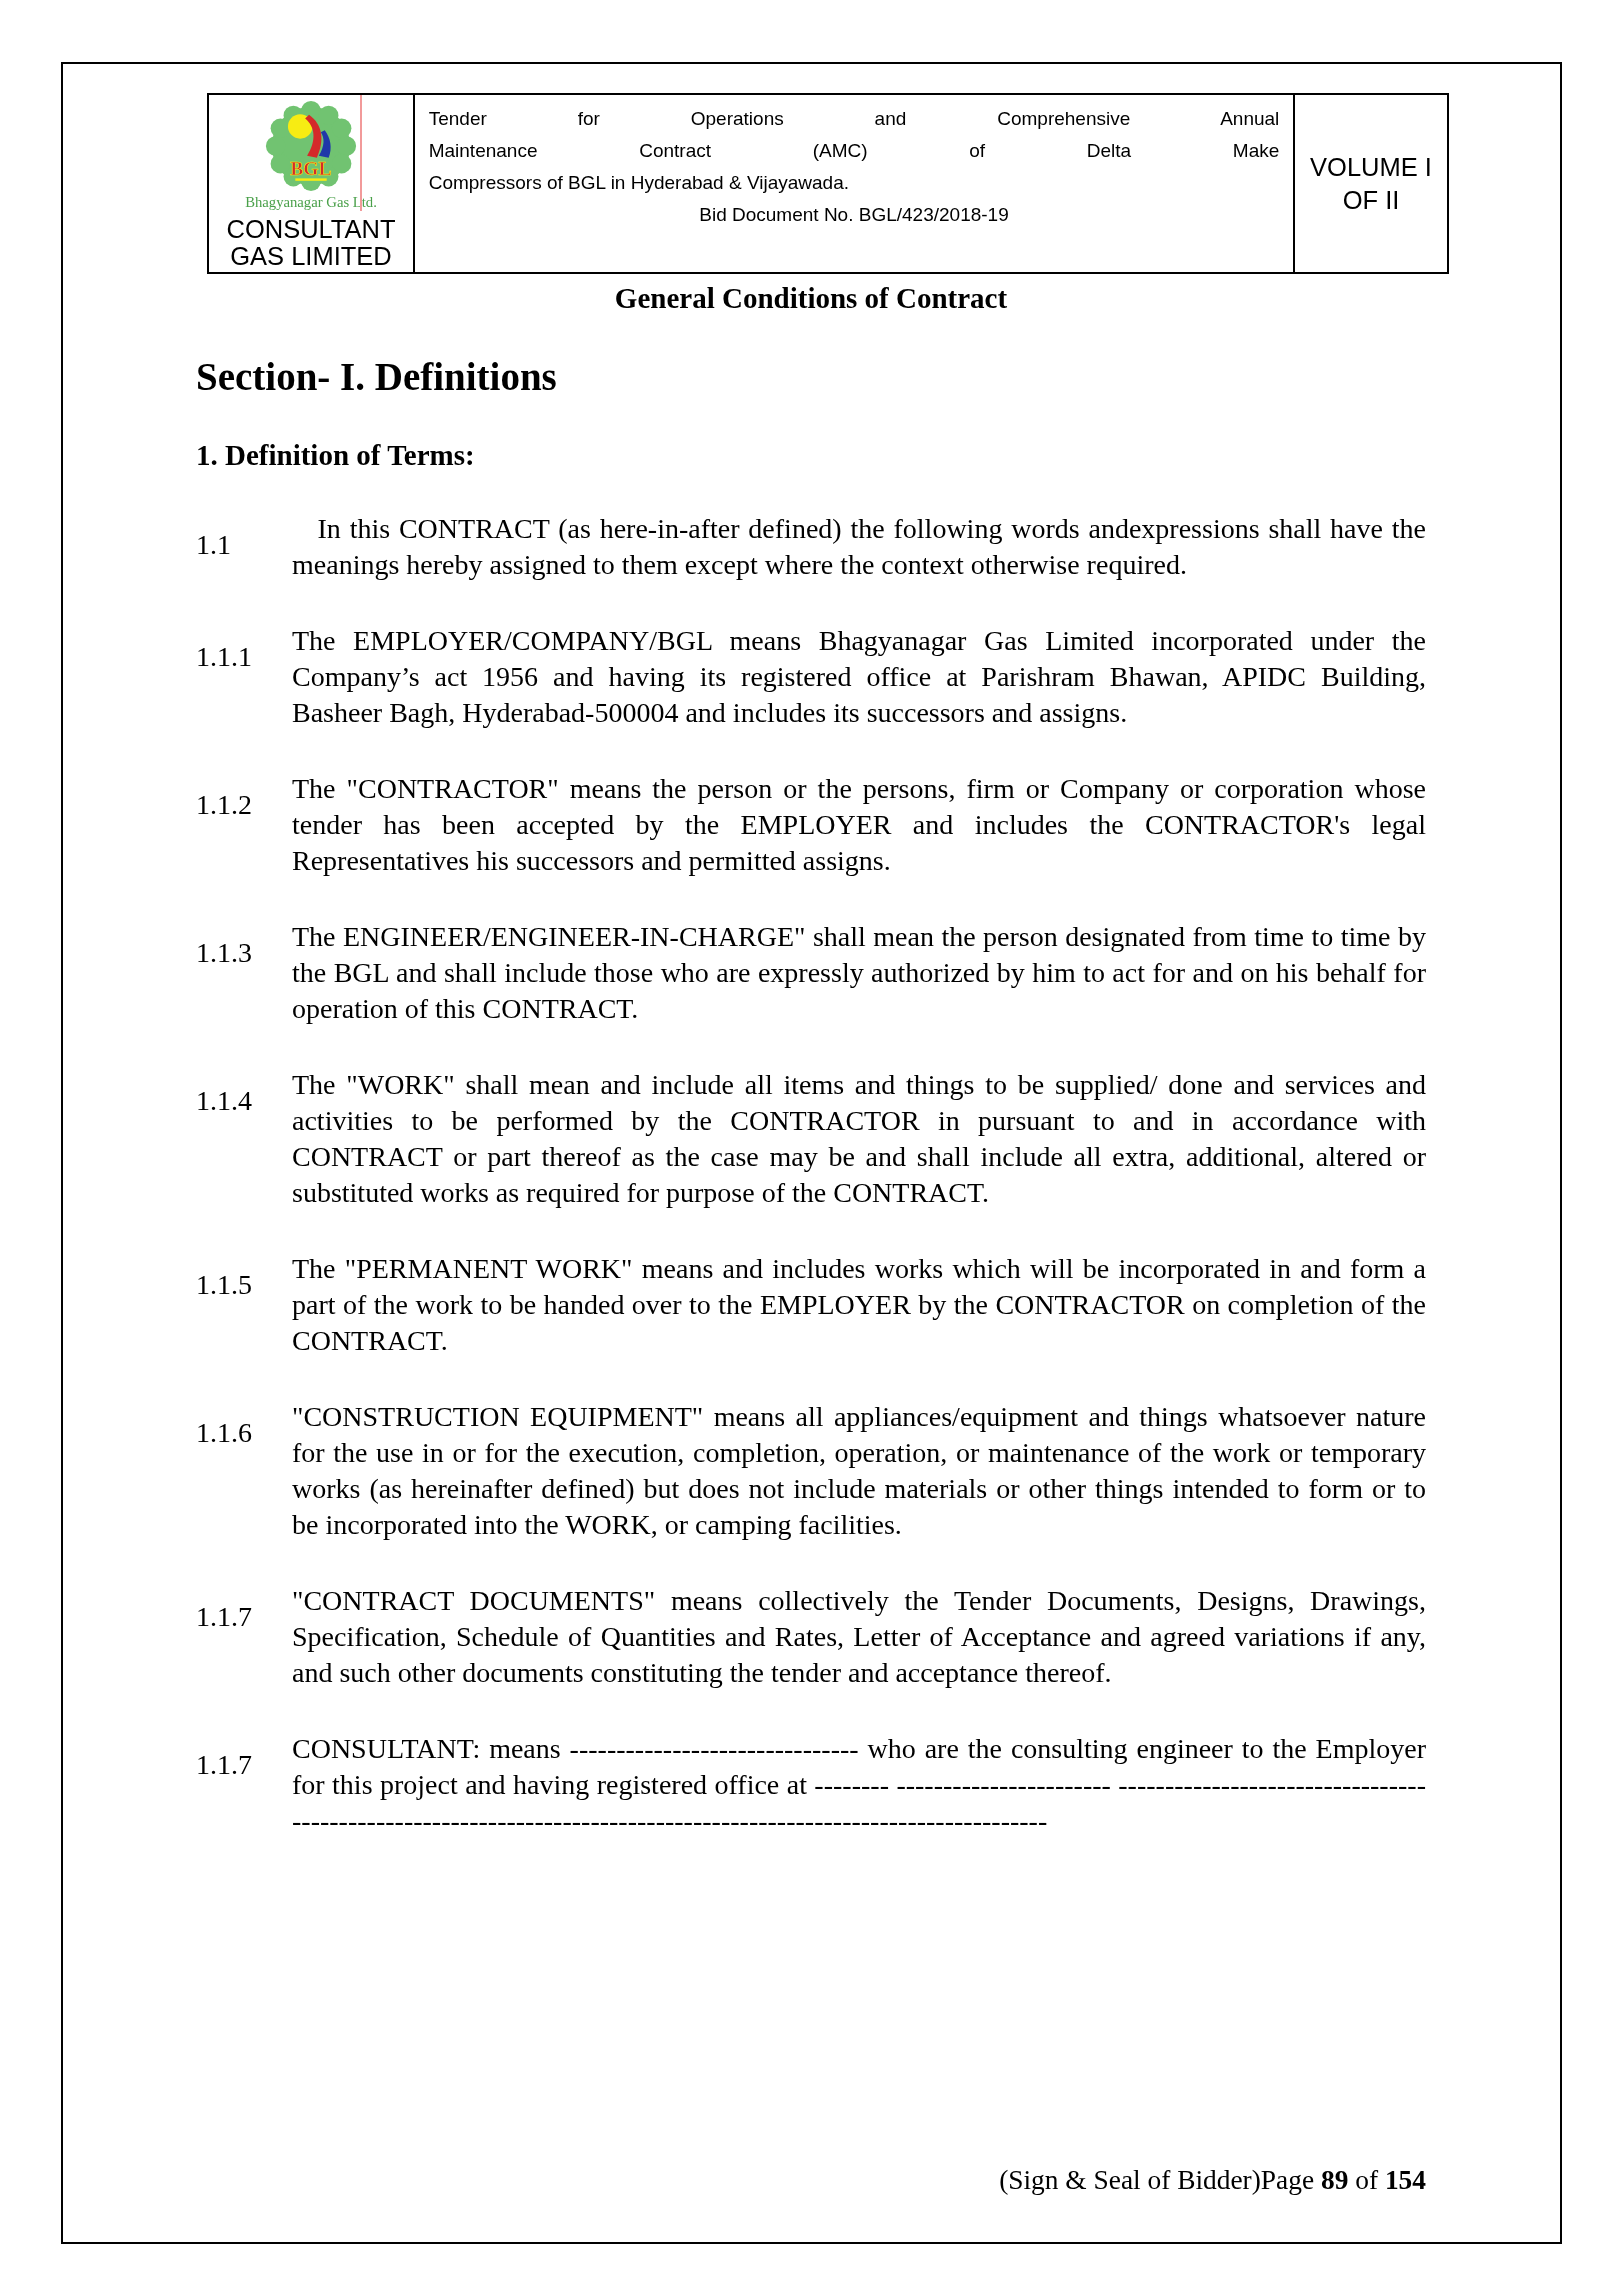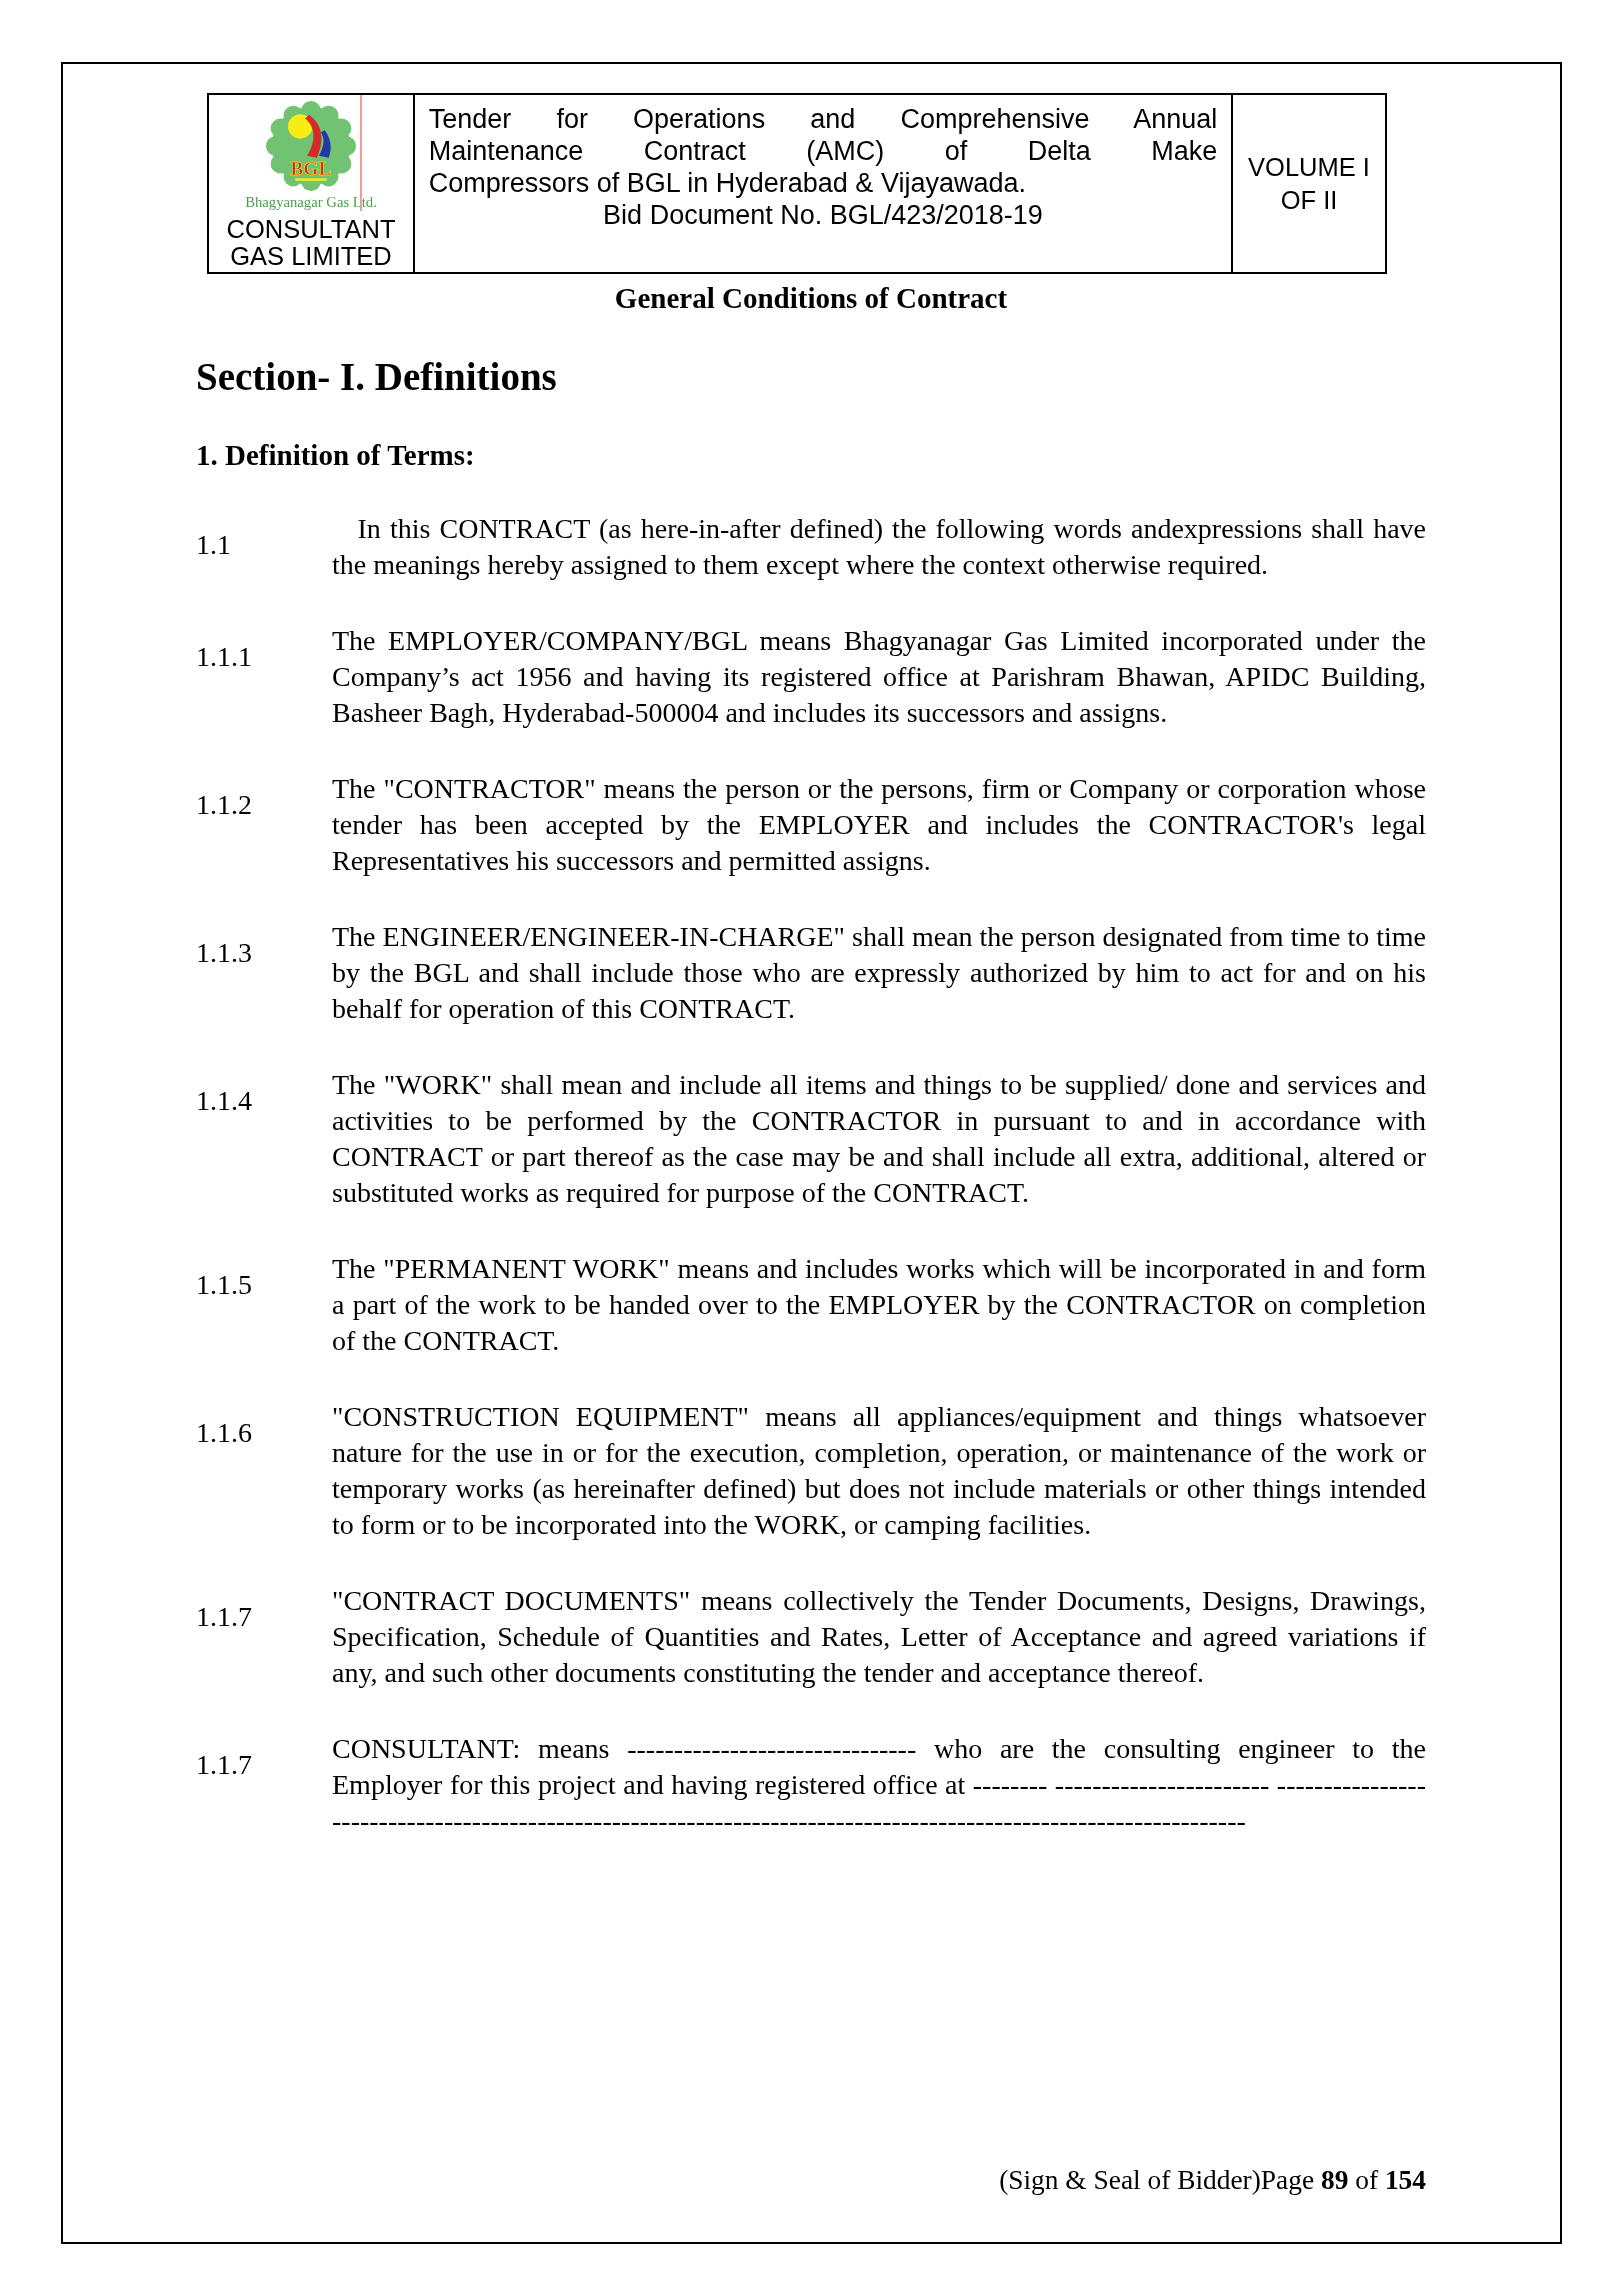--- a/index.html
+++ b/index.html
@@ -33,23 +33,23 @@
   .logo-svg { display: block; margin: 0 auto; }
   .logo-caption {
     font-family: "Liberation Serif", serif;
     font-size: 14.7px; color: #4aa04a; line-height: 15.7px; margin-top: -2px;
   }
   .company-name {
     font-family: "Liberation Sans", sans-serif;
     font-size: 25.5px; line-height: 27.4px; margin-top: 4.9px;
   }
   .title-cell {
-    width: 818px; vertical-align: top; padding: 7.8px 13.7px 5.9px 13.7px;
+    width: 880px; vertical-align: top; padding: 7.8px 13.7px 5.9px 13.7px;
     font-family: "Liberation Sans", sans-serif;
-    font-size: 27px; line-height: 32px;
+    font-size: 19px; line-height: 32px;
   }
   .tl-justify { text-align: justify; text-align-last: justify; }
   .tl-left { text-align: left; }
   .tl-center { text-align: center; }
   .volume-cell {
     width: 154px; vertical-align: middle; text-align: center;
     font-family: "Liberation Sans", sans-serif;
     font-size: 25.5px; line-height: 33px;
   }
   
@@ -66,21 +66,20 @@
   }
   .para { display: flex; margin-top: 40px; }
   .para-num {
     flex: none; width: 96px;
     font-size: 28px; line-height: 36px; margin-top: 16px;
   }
   .para-text {
     flex: 1; text-align: justify;
     font-size: 28px; line-height: 36px;
     overflow-wrap: break-word;
-    margin-left: 40px;
   }
   .para-text.first-indent { text-indent: 25.5px; }
   
   .footer {
     position: absolute; left: 196px; right: 195px; top: 2164px;
     display: flex; justify-content: flex-end;
     font-size: 27.4px; line-height: 33px;
   }
   .footer b { font-weight: bold; }
 </style>

